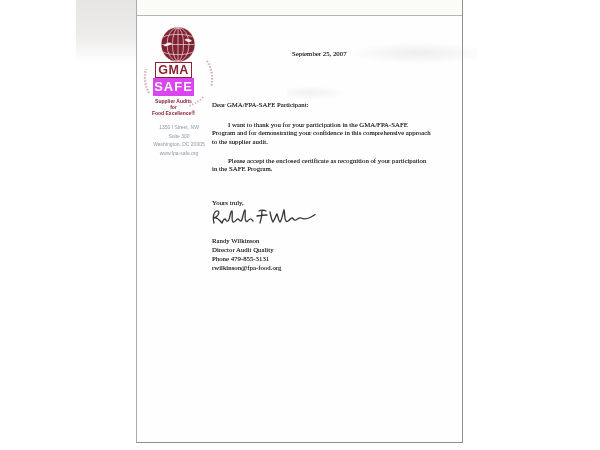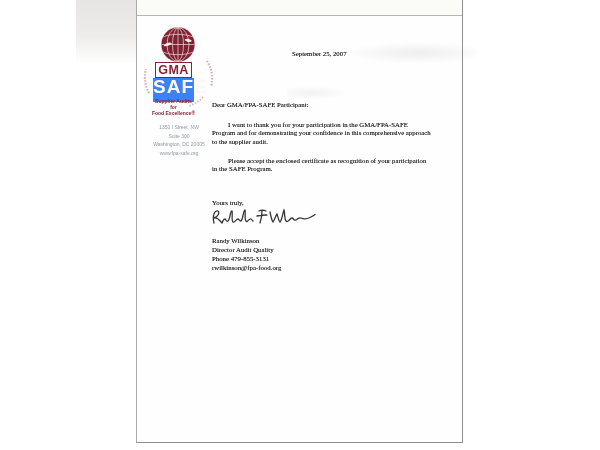--- a/index.html
+++ b/index.html
@@ -32,24 +32,24 @@
   .logo-arc{position:absolute;left:0px;top:35px;width:82px;height:82px;}
   .globe{position:absolute;left:23px;top:26px;width:36px;height:37px;}
   .gma-box{
     position:absolute;left:18px;top:62px;width:37px;height:16px;
     border:1px solid #8a2434;box-sizing:border-box;
     color:#8a2434;font-family:"Liberation Sans",sans-serif;font-weight:bold;
     font-size:12.5px;line-height:14px;text-align:center;letter-spacing:.5px;
     background:#fdfcfb;
   }
   .safe-block{
-    position:absolute;left:16px;top:78px;width:41px;height:24px;
-    background:#3b82f6;color:#fdf6f4;
+    position:absolute;left:16px;top:78px;width:41px;height:18px;
+    background:#d946ef;color:#fdf6f4;
     font-family:"Liberation Sans",sans-serif;font-weight:bold;
-    font-size:19px;line-height:18px;text-align:center;letter-spacing:1px;
+    font-size:13px;line-height:18px;text-align:center;letter-spacing:1px;
   }
   .tagline{
     position:absolute;left:0;top:99px;width:73px;text-align:center;
     color:#8a2434;font-family:"Liberation Sans",sans-serif;font-weight:bold;
     font-size:5px;line-height:5.9px;
   }
   .lh-address{
     position:absolute;left:4px;top:123px;width:76px;text-align:center;
     color:#8c99a8;font-family:"Liberation Sans",sans-serif;
     font-size:5px;line-height:8.6px;

